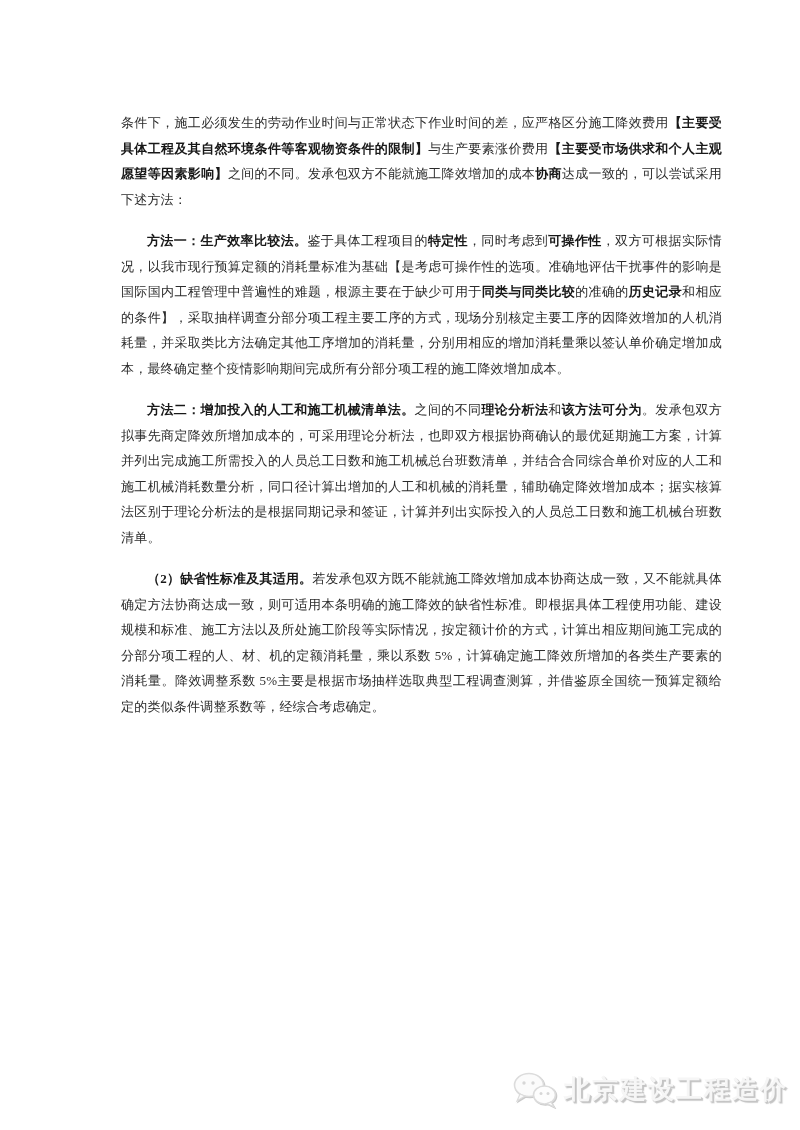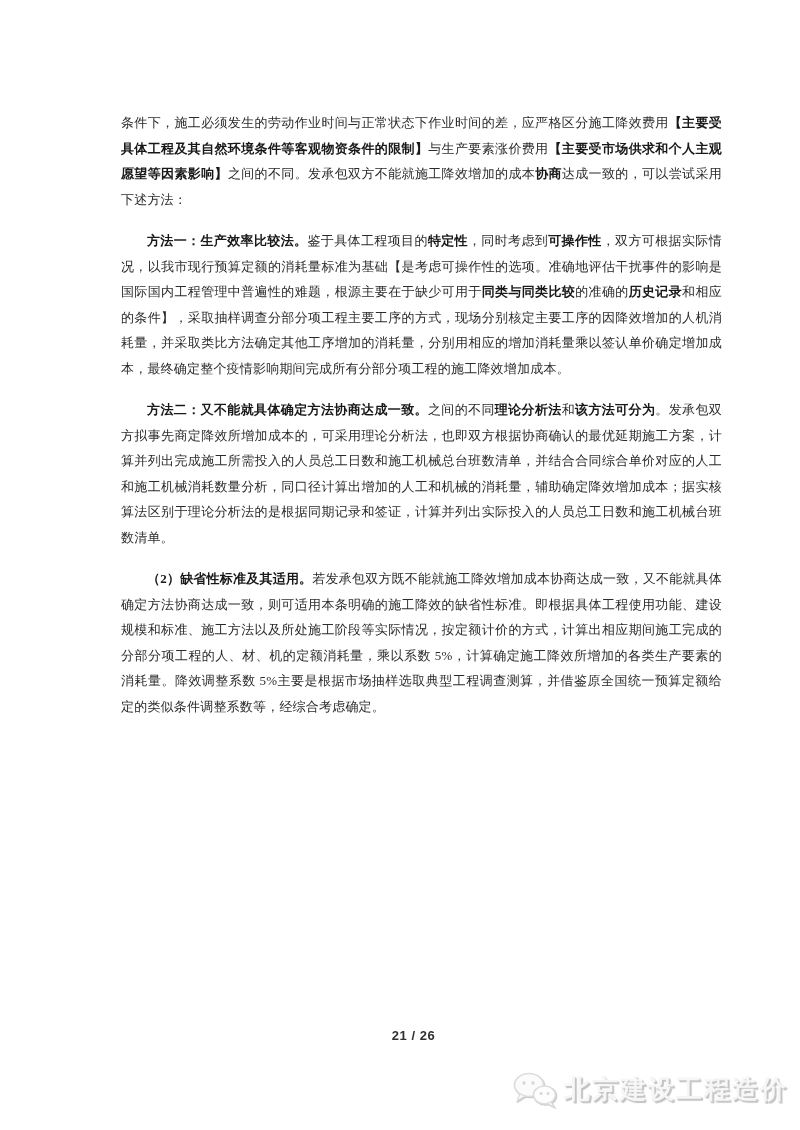--- a/index.html
+++ b/index.html
@@ -74,25 +74,24 @@
   }
 </style>
 </head>
 <body>
 
 <div class="page">
 
   <div class="body-text" id="body-text">
       <p class="flush"><span>条件下，施工必须发生的劳动作业时间与正常状态下作业时间的差，应严格区分施工降效费用</span><span class="run-bold">【主要受具体工程及其自然环境条件等客观物资条件的限制】</span><span>与生产要素涨价费用</span><span class="run-bold">【主要受市场供求和个人主观愿望等因素影响】</span><span>之间的不同。发承包双方不能就施工降效增加的成本</span><span class="run-bold">协商</span><span>达成一致的，可以尝试采用下述方法：</span></p>
       <p><span class="run-bold">方法一：生产效率比较法。</span><span>鉴于具体工程项目的</span><span class="run-bold">特定性</span><span>，同时考虑到</span><span class="run-bold">可操作性</span><span>，双方可根据实际情况，以我市现行预算定额的消耗量标准为基础【是考虑可操作性的选项。准确地评估干扰事件的影响是国际国内工程管理中普遍性的难题，根源主要在于缺少可用于</span><span class="run-bold">同类与同类比较</span><span>的准确的</span><span class="run-bold">历史记录</span><span>和相应的条件】，采取抽样调查分部分项工程主要工序的方式，现场分别核定主要工序的因降效增加的人机消耗量，并采取类比方法确定其他工序增加的消耗量，分别用相应的增加消耗量乘以签认单价确定增加成本，最终确定整个疫情影响期间完成所有分部分项工程的施工降效增加成本。</span></p>
-      <p><span class="run-bold">方法二：又不能就具体确定方法协商达成一致。</span><span>之间的不同</span><span class="run-bold">理论分析法</span><span>和</span><span class="run-bold">该方法可分为</span><span>。发承包双方拟事先商定降效所增加成本的，可采用理论分析法，也即双方根据协商确认的最优延期施工方案，计算并列出完成施工所需投入的人员总工日数和施工机械总台班数清单，并结合合同综合单价对应的人工和施工机械消耗数量分析，同口径计算出增加的人工和机械的消耗量，辅助确定降效增加成本；据实核算法区别于理论分析法的是根据同期记录和签证，计算并列出实际投入的人员总工日数和施工机械台班数清单。</span></p>
+      <p><span class="run-bold">方法二：增加投入的人工和施工机械清单法。</span><span>之间的不同</span><span class="run-bold">理论分析法</span><span>和</span><span class="run-bold">该方法可分为</span><span>。发承包双方拟事先商定降效所增加成本的，可采用理论分析法，也即双方根据协商确认的最优延期施工方案，计算并列出完成施工所需投入的人员总工日数和施工机械总台班数清单，并结合合同综合单价对应的人工和施工机械消耗数量分析，同口径计算出增加的人工和机械的消耗量，辅助确定降效增加成本；据实核算法区别于理论分析法的是根据同期记录和签证，计算并列出实际投入的人员总工日数和施工机械台班数清单。</span></p>
       <p><span class="run-bold">（2）缺省性标准及其适用。</span><span>若发承包双方既不能就施工降效增加成本协商达成一致，又不能就具体确定方法协商达成一致，则可适用本条明确的施工降效的缺省性标准。即根据具体工程使用功能、建设规模和标准、施工方法以及所处施工阶段等实际情况，按定额计价的方式，计算出相应期间施工完成的分部分项工程的人、材、机的定额消耗量，乘以系数 5%，计算确定施工降效所增加的各类生产要素的消耗量。降效调整系数 5%主要是根据市场抽样选取典型工程调查测算，并借鉴原全国统一预算定额给定的类似条件调整系数等，经综合考虑确定。</span></p>
     </div>
 
-  <div class="footer-pageno">21 / 26</div>
 
   <div class="watermark">
     <svg class="wechat-icon" viewBox="0 0 44 36" xmlns="http://www.w3.org/2000/svg">
 
       <ellipse cx="16" cy="13" rx="14.5" ry="11.5" fill="#fbfbfb" stroke="#dcdcdc" stroke-width="1.6"></ellipse>
       <path d="M7 22 L4 29 L12 24 Z" fill="#fbfbfb" stroke="#dcdcdc" stroke-width="1.2"></path>
       <circle cx="11" cy="11" r="1.7" fill="#d7d7d7"></circle>
       <circle cx="20" cy="11" r="1.7" fill="#d7d7d7"></circle>
 
       <ellipse cx="31.5" cy="23" rx="11" ry="9" fill="#fdfdfd" stroke="#dcdcdc" stroke-width="1.6"></ellipse>

